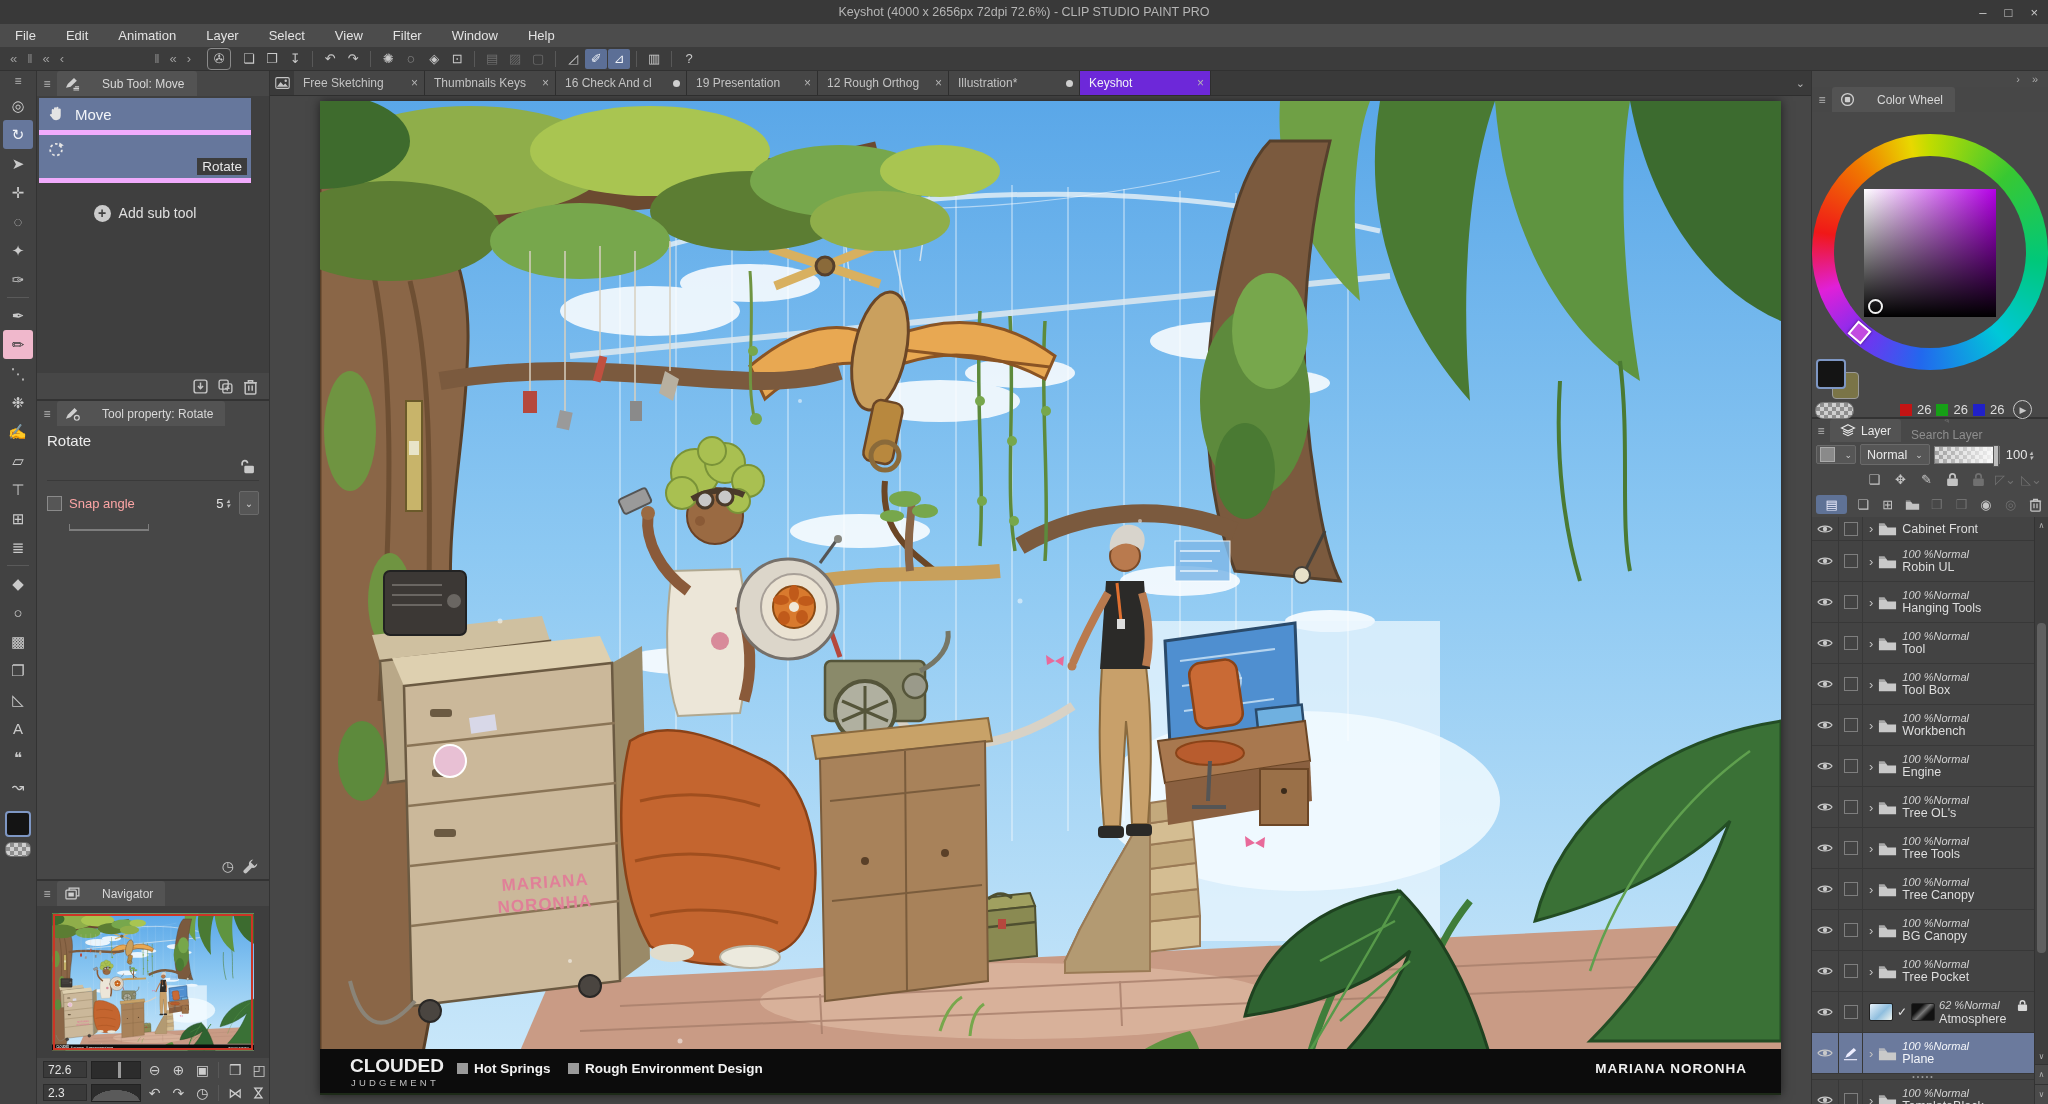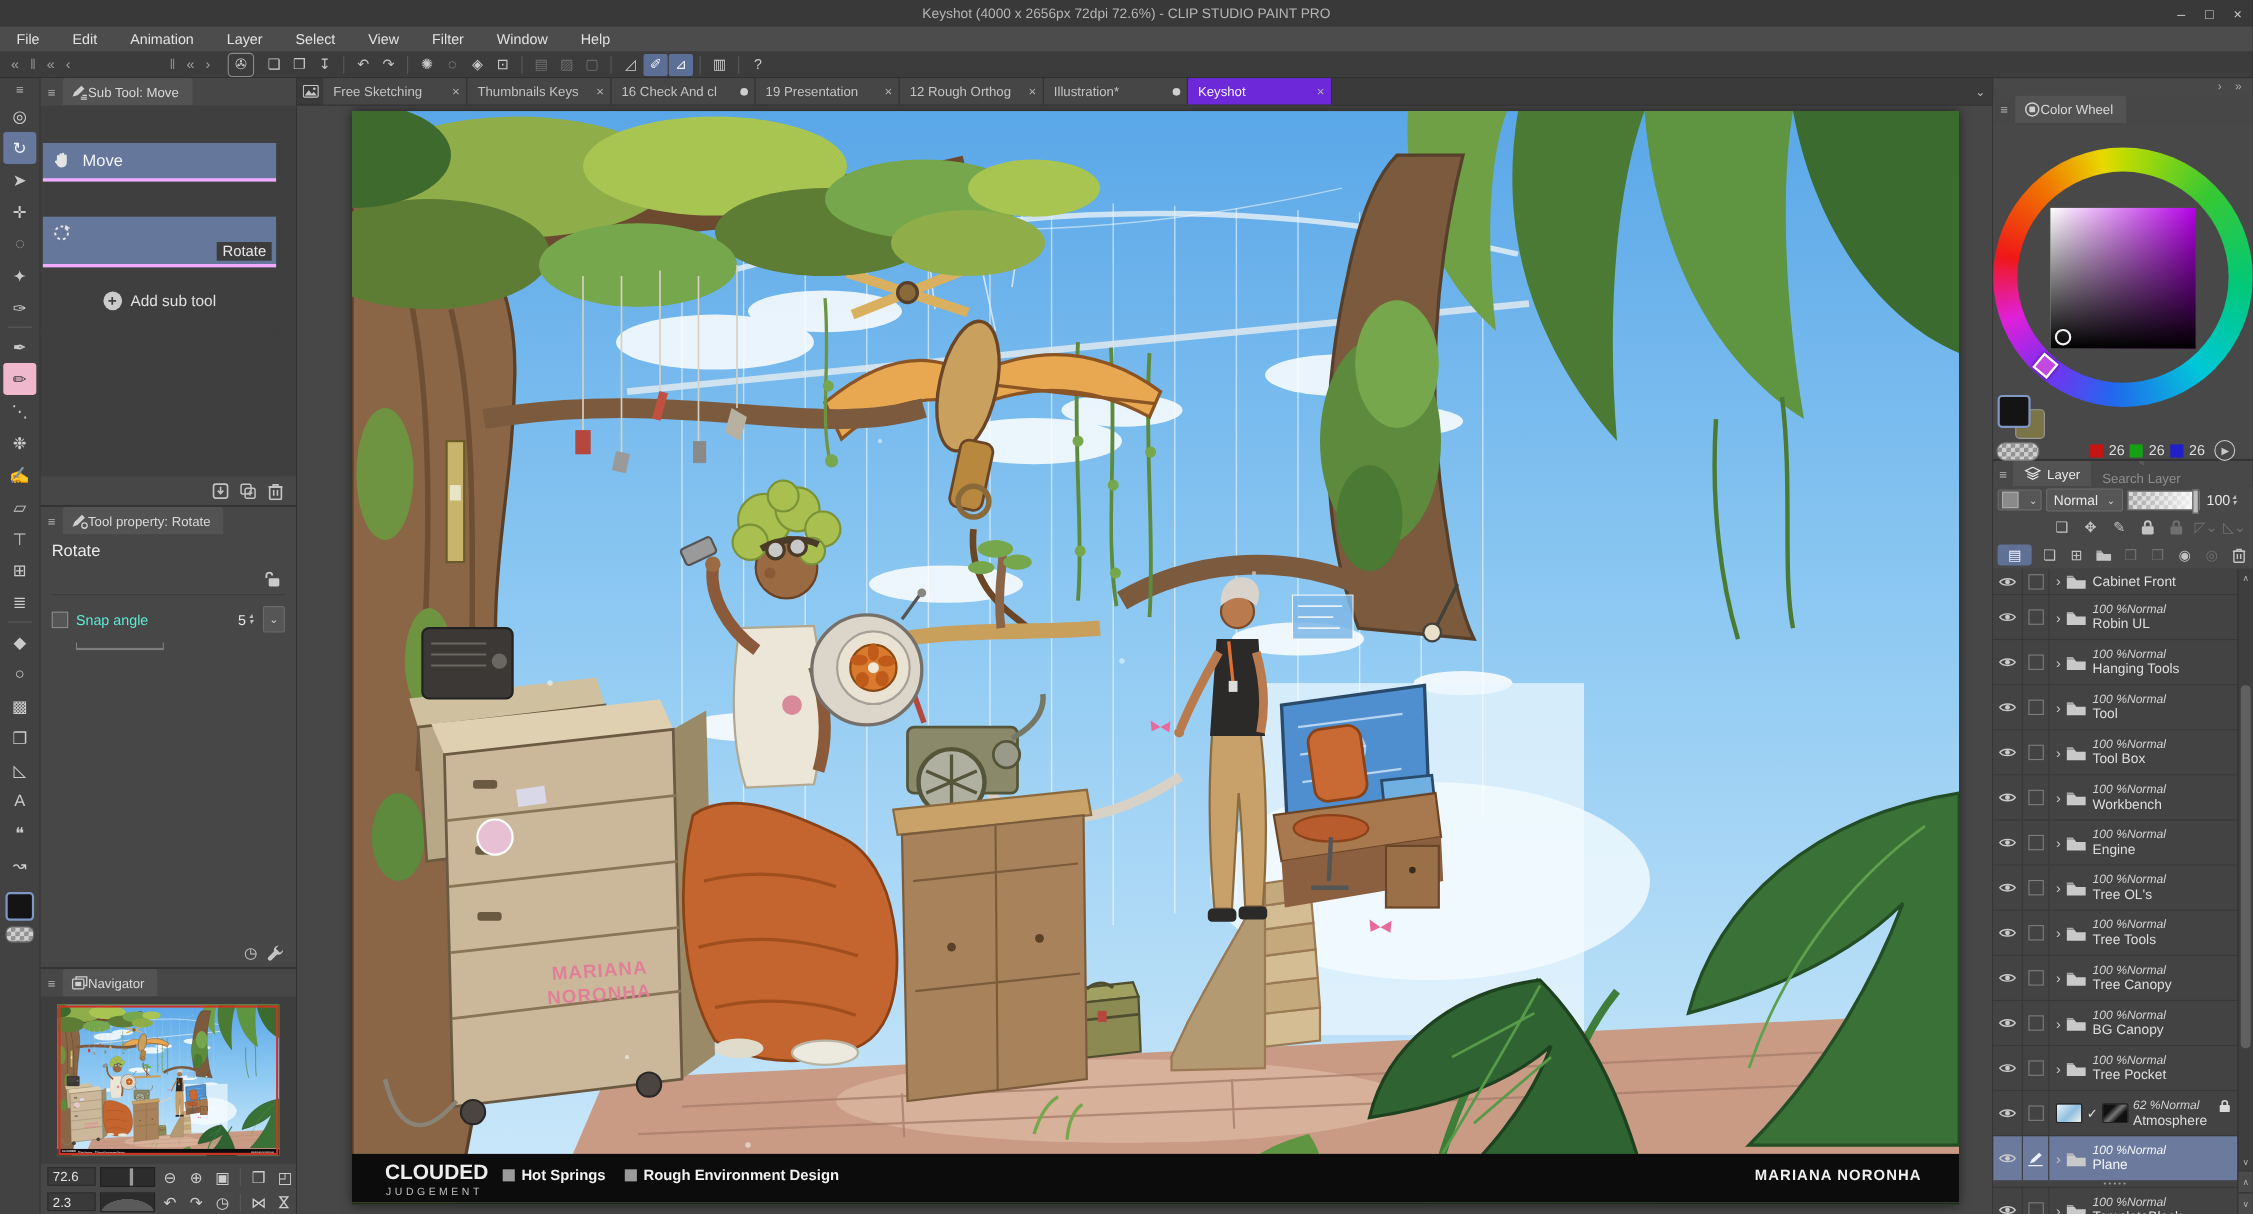--- a/index.html
+++ b/index.html
@@ -41,26 +41,26 @@
   #main-color{width:22px;height:22px;background:#141414;border:2px solid #7e97c4;border-radius:4px;}
   .checker{background-image:linear-gradient(45deg,#8e8e8e 25%,transparent 25%,transparent 75%,#8e8e8e 75%),
     linear-gradient(45deg,#8e8e8e 25%,#cfcfcf 25%,#cfcfcf 75%,#8e8e8e 75%);
     background-size:8px 8px;background-position:0 0,4px 4px;}
   #transparent-chip{width:24px;height:13px;border-radius:6px;border:1px solid #6a6a6a;}
   
   #leftpanels{width:232px;flex:0 0 232px;background:#474747;display:flex;flex-direction:column;border-right:1px solid #333;}
   .panel{display:flex;flex-direction:column;border-bottom:2px solid #333;}
   .phead{height:25px;display:flex;align-items:center;background:#474747;font-size:12px;color:#d8d8d8;}
   .phead .pmenu{width:20px;text-align:center;color:#b5b5b5;}
-  .ptab{height:25px;display:flex;align-items:center;gap:0;background:#535353;padding:0 12px 0 8px;
+  .ptab{height:25px;display:flex;align-items:center;gap:22px;background:#535353;padding:0 12px 0 8px;
     border-radius:3px 3px 0 0;}
   .ptab svg{width:15px;height:15px;color:#cfcfcf;}
   
   #subtool-list{background:#3f3f3f;padding:2px 18px 0 2px;}
-  .strow{position:relative;border-bottom:3px solid #f0abfc;margin-top:32px;}
+  .strow{position:relative;border-bottom:5px solid #f0abfc;}
   .strow .icon16{width:18px;height:18px;color:#e4e4e4;}
   #st-move{height:32px;background:#66779c;display:flex;align-items:center;gap:10px;
     padding-left:8px;font-size:15px;color:#f2f4f8;}
   #st-hand{height:43px;background:#3f3f3f;}
   #st-rotate{height:43px;background:#66779c;}
   .strow .cicon{position:absolute;left:8px;top:5px;}
   .strow .clabel{position:absolute;right:4px;bottom:3px;font-size:13.5px;color:#e8e8e8;}
   #st-rotate .clabel{background:#3c3c3c;padding:1px 5px;}
   #addsub{background:#3f3f3f;display:flex;align-items:center;justify-content:center;gap:8px;
     height:60px;font-size:14px;color:#e0e0e0;}
@@ -70,21 +70,21 @@
   .pfoot{height:26px;background:#474747;display:flex;align-items:center;justify-content:flex-end;
     gap:8px;padding-right:10px;}
   .pfoot svg,.pfoot span{width:17px;height:17px;color:#c3c3c3;font-size:15px;}
   
   #tp-body{background:#474747;padding:6px 10px 0 10px;}
   #tp-title{font-size:15px;color:#ececec;}
   #tp-lockrow{display:flex;justify-content:flex-end;padding:10px 4px 6px 0;border-bottom:1px solid #3a3a3a;}
   #tp-lockrow svg{width:15px;height:15px;color:#c9c9c9;}
   #tp-snaprow{display:flex;align-items:center;margin-top:10px;}
   .cbx{width:13px;height:13px;border:1px solid #8a8a8a;background:#565656;display:inline-block;}
-  #tp-snaprow .lbl{font-size:13px;margin-left:7px;color:#5eead4;}
+  #tp-snaprow .lbl{font-size:13px;margin-left:7px;color:#fca5a5;}
   #tp-snaprow .val{margin-left:auto;font-size:13px;color:#e6e6e6;display:flex;align-items:center;gap:3px;}
   .spin{display:flex;flex-direction:column;line-height:5px;font-size:7px;color:#c0c0c0;font-style:normal;}
   .ddbtn{width:18px;height:22px;background:#565656;border:1px solid #6a6a6a;border-radius:2px;
     display:flex;align-items:center;justify-content:center;font-size:10px;color:#d0d0d0;margin-left:6px;}
   #tp-slidertrack{width:80px;height:2px;background:#7d7d7d;margin:14px 0 0 22px;position:relative;}
   #tp-slidertrack::before{content:"";position:absolute;left:0;top:-5px;width:1px;height:5px;background:#7d7d7d;}
   #tp-slidertrack::after{content:"";position:absolute;right:0;top:-5px;width:1px;height:5px;background:#7d7d7d;}
   #tp-fill{background:#474747;flex:1;}
   
   #nav-thumbwrap{background:#3e3e3e;display:flex;align-items:center;justify-content:center;padding:7px 0;}

